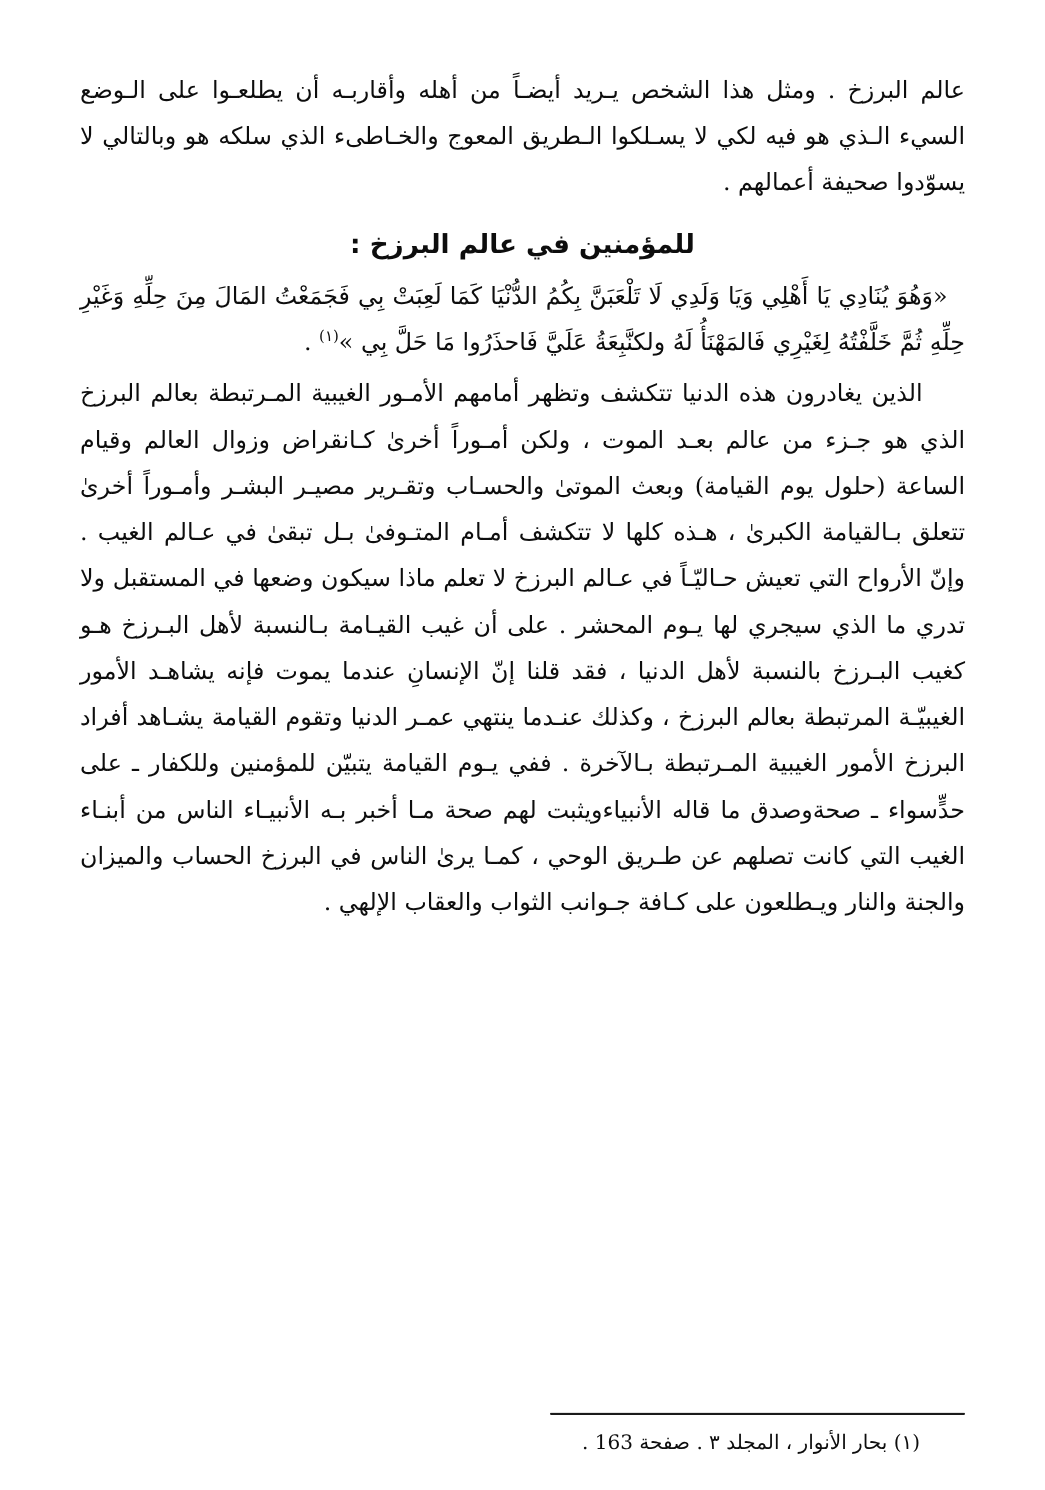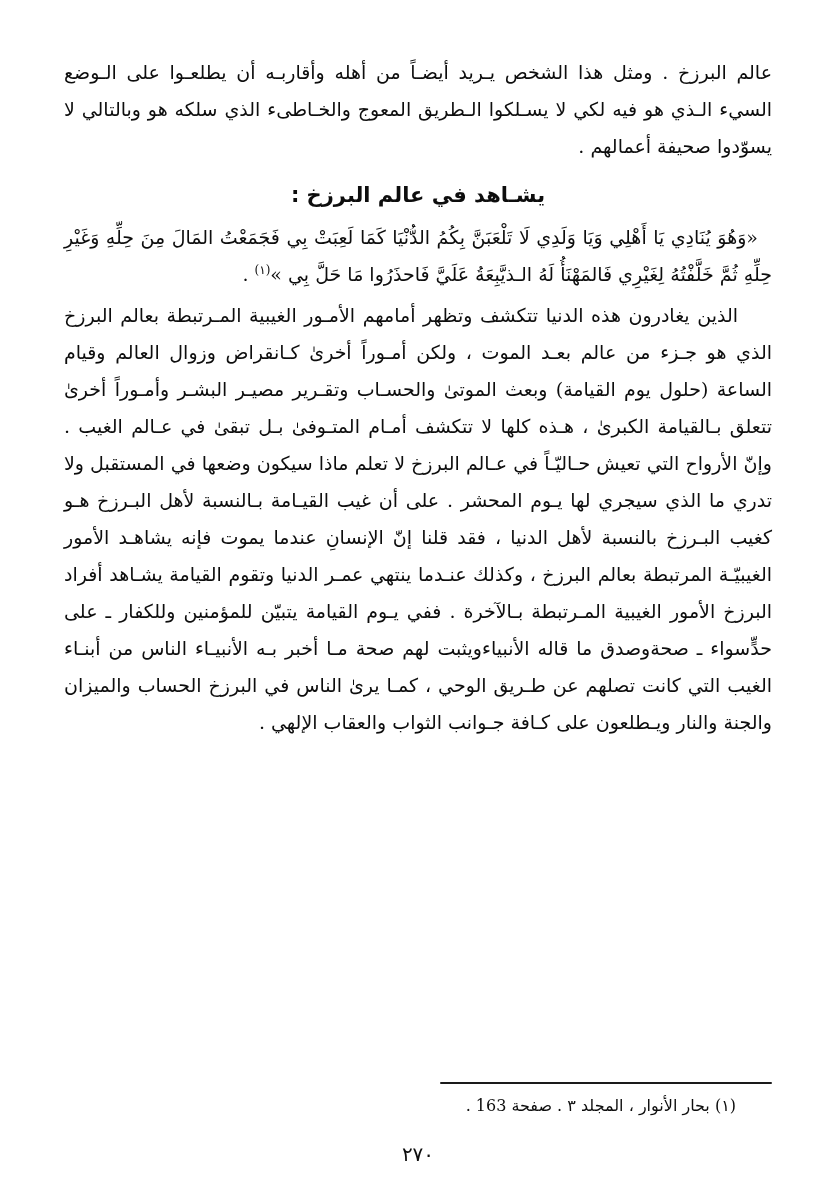--- a/index.html
+++ b/index.html
@@ -69,28 +69,27 @@
     letter-spacing: 2px;
   }
 </style>
 </head>
 <body>
 
 <div class="page">
   <main>
     <p class="body-text p-continuation">عالم البرزخ . ومثل هذا الشخص يـريد أيضـاً من أهله وأقاربـه أن يطلعـوا على الـوضع السيء الـذي هو فيه لكي لا يسـلكوا الـطريق المعوج والخـاطىء الذي سلكه هو وبالتالي لا يسوّدوا صحيفة أعمالهم .</p>
 
-    <h2 class="heading">يشـاهد في عالم البرزخ :</h2>
+    <h2 class="heading">للمؤمنين في عالم البرزخ :</h2>
 
-    <p class="body-text quote"><span>«وَهُوَ يُنَادِي يَا أَهْلِي وَيَا وَلَدِي لَا تَلْعَبَنَّ بِكُمُ الدُّنْيَا كَمَا لَعِبَتْ بِي فَجَمَعْتُ المَالَ مِنَ حِلِّهِ وَغَيْرِ حِلِّهِ ثُمَّ خَلَّفْتُهُ لِغَيْرِي فَالمَهْنَأُ لَهُ الـذيَّبِعَةُ عَلَيَّ فَاحذَرُوا مَا حَلَّ بِي »</span><sup class="fn-ref">(١)</sup><span> .</span></p>
+    <p class="body-text quote"><span>«وَهُوَ يُنَادِي يَا أَهْلِي وَيَا وَلَدِي لَا تَلْعَبَنَّ بِكُمُ الدُّنْيَا كَمَا لَعِبَتْ بِي فَجَمَعْتُ المَالَ مِنَ حِلِّهِ وَغَيْرِ حِلِّهِ ثُمَّ خَلَّفْتُهُ لِغَيْرِي فَالمَهْنَأُ لَهُ ولكنَّبِعَةُ عَلَيَّ فَاحذَرُوا مَا حَلَّ بِي »</span><sup class="fn-ref">(١)</sup><span> .</span></p>
 
 
     <p class="body-text p-main">الذين يغادرون هذه الدنيا تتكشف وتظهر أمامهم الأمـور الغيبية المـرتبطة بعالم البرزخ الذي هو جـزء من عالم بعـد الموت ، ولكن أمـوراً أخرىٰ كـانقراض وزوال العالم وقيام الساعة (حلول يوم القيامة) وبعث الموتىٰ والحسـاب وتقـرير مصيـر البشـر وأمـوراً أخرىٰ تتعلق بـالقيامة الكبرىٰ ، هـذه كلها لا تتكشف أمـام المتـوفىٰ بـل تبقىٰ في عـالم الغيب . وإنّ الأرواح التي تعيش حـاليّـاً في عـالم البرزخ لا تعلم ماذا سيكون وضعها في المستقبل ولا تدري ما الذي سيجري لها يـوم المحشر . على أن غيب القيـامة بـالنسبة لأهل البـرزخ هـو كغيب البـرزخ بالنسبة لأهل الدنيا ، فقد قلنا إنّ الإنسانِ عندما يموت فإنه يشاهـد الأمور الغيبيّـة المرتبطة بعالم البرزخ ، وكذلك عنـدما ينتهي عمـر الدنيا وتقوم القيامة يشـاهد أفراد البرزخ الأمور الغيبية المـرتبطة بـالآخرة . ففي يـوم القيامة يتبيّن للمؤمنين وللكفار ـ على حدٍّسواء ـ صحةوصدق ما قاله الأنبياءويثبت لهم صحة مـا أخبر بـه الأنبيـاء الناس من أبنـاء الغيب التي كانت تصلهم عن طـريق الوحي ، كمـا يرىٰ الناس في البرزخ الحساب والميزان والجنة والنار ويـطلعون على كـافة جـوانب الثواب والعقاب الإلهي .</p>
   </main>
 
   <div class="spacer"></div>
 
   <footer>
     <div class="fn-divider"></div>
     <p class="footnote">(١) بحار الأنوار ، المجلد ٣ . صفحة 163 .</p>
-    <div class="page-number">٢٧٠</div>
   </footer>
 </div>
 
 </body></html>

